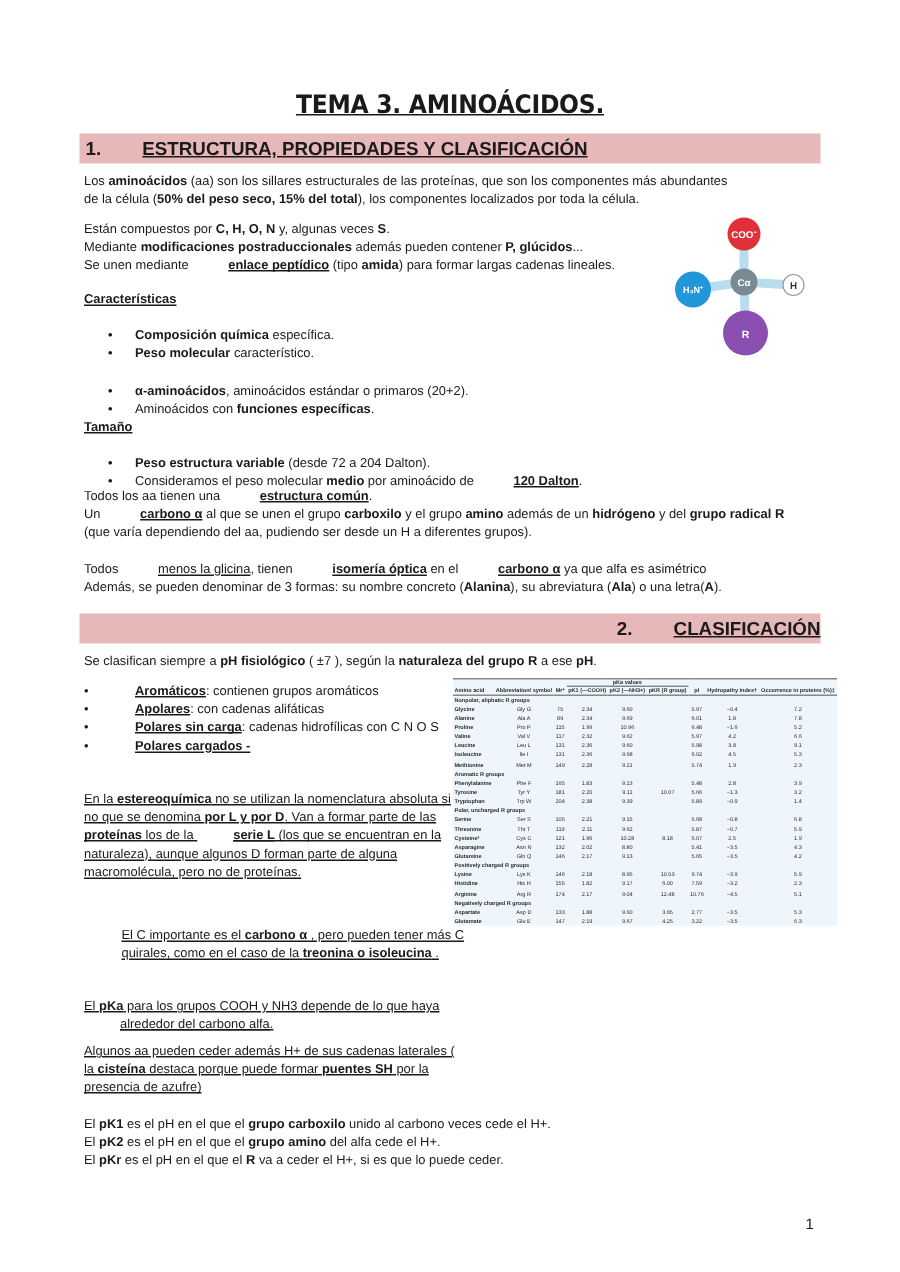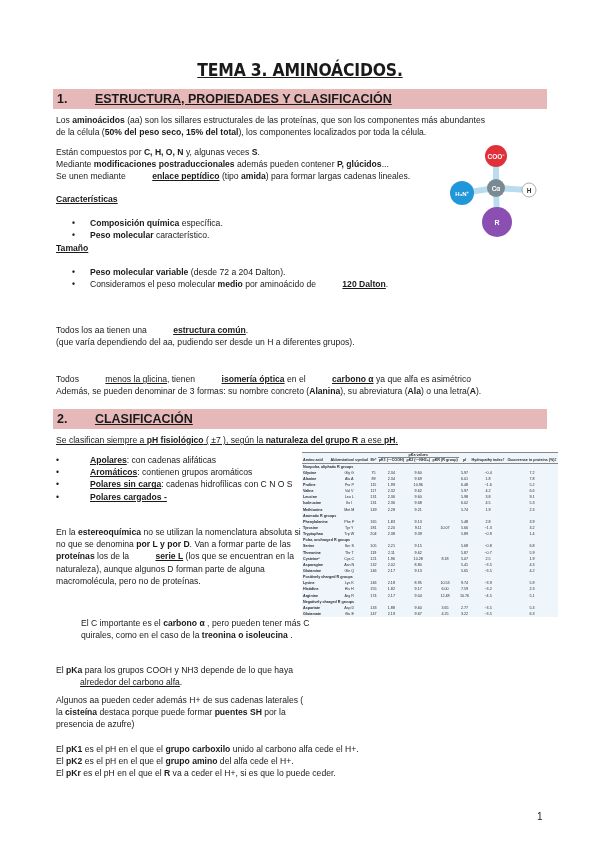--- a/index.html
+++ b/index.html
@@ -3,35 +3,35 @@
 <meta charset="utf-8">
 <style>
   * { box-sizing: border-box; margin: 0; padding: 0; }
   html, body { width: 600px; height: 848px; background: #ffffff; }
   body { font-family: "Liberation Sans", "DejaVu Sans", sans-serif; color: #1a1a1a; font-size: 8.6px; line-height: 1.42; position: relative; overflow: hidden; }
   .page { position: absolute; left: 0; top: 0; width: 600px; height: 848px; }
   .title { position: absolute; top: 58px; left: 0; width: 600px; text-align: center; font-size: 17px; font-weight: bold; text-decoration: underline; letter-spacing: -0.2px; font-family: "DejaVu Sans", sans-serif; transform: scaleX(0.92); }
   .section-bar { position: absolute; left: 53px; width: 494px; height: 20px; background: #e6b8b8; padding-left: 4px; font-size: 12.5px; line-height: 20px; font-weight: bold; }
   .section-bar .u { text-decoration: underline; }
   .sec1 { top: 89px; }
-  .sec2 { top: 409px; }
+  .sec2 { top: 409px; text-align: right; }
   .block { position: absolute; left: 56px; }
   .p { display: block; white-space: nowrap; }
   b { font-weight: bold; }
   .u { text-decoration: underline; padding-left: 24px; }
   .h-u { text-decoration: underline; font-weight: bold; display: block; }
   ul.bul { list-style: none; margin-left: 16px; margin-top: 12px; }
   ul.bul li { position: relative; padding-left: 18px; white-space: nowrap; }
   ul.bul li::before { content: "\2022"; position: absolute; left: 0; font-weight: bold; }
   ul.bul2 { list-style: none; }
   ul.bul2 li { position: relative; padding-left: 10px; white-space: nowrap; }
   ul.bul2 li::before { content: "\2022"; position: absolute; left: 0; }
   .molecule { position: absolute; left: 446px; top: 143px; width: 100px; height: 100px; }
   .left-col { position: absolute; left: 56px; width: 250px; }
-  .left-col .p { white-space: normal; }
+  .left-col .p { white-space: normal; text-decoration: underline; }
   table.aa { position: absolute; left: 302px; top: 452px; width: 256px; border-collapse: collapse; font-size: 3.7px; line-height: 1.18; background: #eef6fb; color: #2a2a2a; }
   table.aa th { font-weight: bold; text-align: center; padding: 0 1px; vertical-align: bottom; }
   table.aa td { padding: 0.9px 1px; text-align: center; white-space: nowrap; }
   table.aa td.name { text-align: left; font-weight: bold; }
   table.aa tr.group td { text-align: left; font-weight: bold; }
   table.aa thead tr.top th { border-top: 0.6px solid #888; }
   table.aa thead tr.bot th { border-bottom: 0.6px solid #888; }
   table.aa .pkhead { border-bottom: 0.5px solid #888; }
   .page-num { position: absolute; left: 537px; top: 810px; font-size: 10px; }
 </style>
@@ -56,23 +56,27 @@
     <span class="p"><span>Mediante </span><b>modificaciones postraduccionales</b><span> además pueden contener </span><b>P, glúcidos</b><span>...</span></span>
     <span class="p"><span>Se unen mediante </span><b class="u">enlace peptídico</b><span> (tipo </span><b>amida</b><span>) para formar largas cadenas lineales.</span></span>
   </div>
 
   <div class="block" style="top:193px;">
     <span class="h-u">Características</span>
     <ul class="bul">
       <li><b>Composición química</b><span> específica.</span></li>
       <li><b>Peso molecular</b><span> característico.</span></li>
     </ul>
+    <ul class="bul">
+      <li><b>α-aminoácidos</b><span>, aminoácidos estándar o primaros (20+2).</span></li>
+      <li><span>Aminoácidos con </span><b>funciones específicas</b><span>.</span></li>
+    </ul>
     <span class="h-u">Tamaño</span>
     <ul class="bul">
-      <li><b>Peso molecular variable</b><span> (desde 72 a 204 Dalton).</span></li>
+      <li><b>Peso estructura variable</b><span> (desde 72 a 204 Dalton).</span></li>
       <li><span>Consideramos el peso molecular </span><b>medio</b><span> por aminoácido de </span><b class="u">120 Dalton</b><span>.</span></li>
     </ul>
   </div>
 
   <svg class="molecule" viewBox="0 0 100 100">
     <line x1="50" y1="45" x2="50" y2="13" stroke="#b9dcef" stroke-width="6"></line>
     <line x1="50" y1="45" x2="16" y2="50" stroke="#b9dcef" stroke-width="6"></line>
     <line x1="50" y1="45" x2="82" y2="47" stroke="#b9dcef" stroke-width="6"></line>
     <line x1="50" y1="45" x2="51" y2="78" stroke="#b9dcef" stroke-width="6"></line>
     <g>
@@ -92,40 +96,41 @@
       <text x="83" y="49.5" font-size="6.5" text-anchor="middle" fill="#333" font-weight="bold" font-family="Liberation Sans, sans-serif">H</text>
     </g>
     <g>
       <circle cx="51" cy="79" r="15" fill="#8a4fb0"></circle>
       <text x="51" y="82" font-size="7" text-anchor="middle" fill="#fff" font-weight="bold" font-family="Liberation Sans, sans-serif">R</text>
     </g>
   </svg>
 
   <div class="block" style="top:324px;">
     <span class="p"><span>Todos los aa tienen una </span><b class="u">estructura común</b><span>.</span></span>
+    <span class="p"><span>Un </span><b class="u">carbono α</b><span> al que se unen el grupo </span><b>carboxilo</b><span> y el grupo </span><b>amino</b><span> además de un </span><b>hidrógeno</b><span> y del </span><b>grupo radical R</b></span>
     <span class="p">(que varía dependiendo del aa, pudiendo ser desde un H a diferentes grupos).</span>
   </div>
 
   <div class="block" style="top:373px;">
     <span class="p"><span>Todos </span><span class="u">menos la glicina</span><span>, tienen </span><b class="u">isomería óptica</b><span> en el </span><b class="u">carbono α</b><span> ya que alfa es asimétrico</span></span>
     <span class="p"><span>Además, se pueden denominar de 3 formas: su nombre concreto (</span><b>Alanina</b><span>), su abreviatura (</span><b>Ala</b><span>) o una letra(</span><b>A</b><span>).</span></span>
   </div>
 
   <div class="section-bar sec2">
     <span>2. </span><span class="u">CLASIFICACIÓN</span>
   </div>
 
-  <div class="block" style="top:434px;text-decoration:underline;">
+  <div class="block" style="top:434px;">
     <span class="p"><span>Se clasifican siempre a </span><b>pH fisiológico</b><span> ( ±7 ), según la </span><b>naturaleza del grupo R</b><span> a ese </span><b>pH</b><span>.</span></span>
   </div>
 
   <div class="left-col" style="top:454px;">
     <ul class="bul2">
+      <li><b class="u">Aromáticos</b><span>: contienen grupos aromáticos</span></li>
       <li><b class="u">Apolares</b><span>: con cadenas alifáticas</span></li>
-      <li><b class="u">Aromáticos</b><span>: contienen grupos aromáticos</span></li>
       <li><b class="u">Polares sin carga</b><span>: cadenas hidrofílicas con C N O S</span></li>
       <li><b class="u">Polares cargados -</b><span></span></li>
     </ul>
   </div>
 
   <div class="left-col" style="top:526px;">
     <span class="p"><span>En la </span><b>estereoquímica</b><span> no se utilizan la nomenclatura absoluta si no que se denomina </span><b>por L y por D</b><span>. Van a formar parte de las </span><b>proteínas</b><span> los de la </span><span class="u" style="font-weight:bold">serie L</span><span> (los que se encuentran en la naturaleza), aunque algunos D forman parte de alguna macromolécula, pero no de proteínas.</span></span>
   </div>
 
   <div class="left-col" style="top:617px;margin-left:25px;">
@@ -134,21 +139,21 @@
 
   <div class="left-col" style="top:664px;">
     <span class="p"><span>El </span><b>pKa</b><span> para los grupos COOH y NH3 depende de lo que haya </span><span class="u">alrededor del carbono alfa</span><span>.</span></span>
   </div>
 
   <div class="left-col" style="top:694px;">
     <span class="p"><span>Algunos  aa pueden ceder además H+ de sus cadenas laterales ( la </span><b>cisteína</b><span> destaca porque puede formar </span><b>puentes SH</b><span> por la presencia de azufre)</span></span>
   </div>
 
   <div class="block" style="top:743px;">
-    <span class="p"><span>El </span><b>pK1</b><span> es el pH en el que el </span><b>grupo carboxilo</b><span> unido al carbono alfa cede el H+.</span></span>
+    <span class="p"><span>El </span><b>pK1</b><span> es el pH en el que el </span><b>grupo carboxilo</b><span> unido al carbono veces cede el H+.</span></span>
     <span class="p"><span>El </span><b>pK2</b><span> es el pH en el que el </span><b>grupo amino</b><span> del alfa cede el H+.</span></span>
     <span class="p"><span>El </span><b>pKr</b><span> es el pH en el que el </span><b>R</b><span> va a ceder el H+, si es que lo puede ceder.</span></span>
   </div>
 
   <table class="aa">
     <thead>
       <tr class="top">
         <th></th>
           <th></th>
           <th></th>

